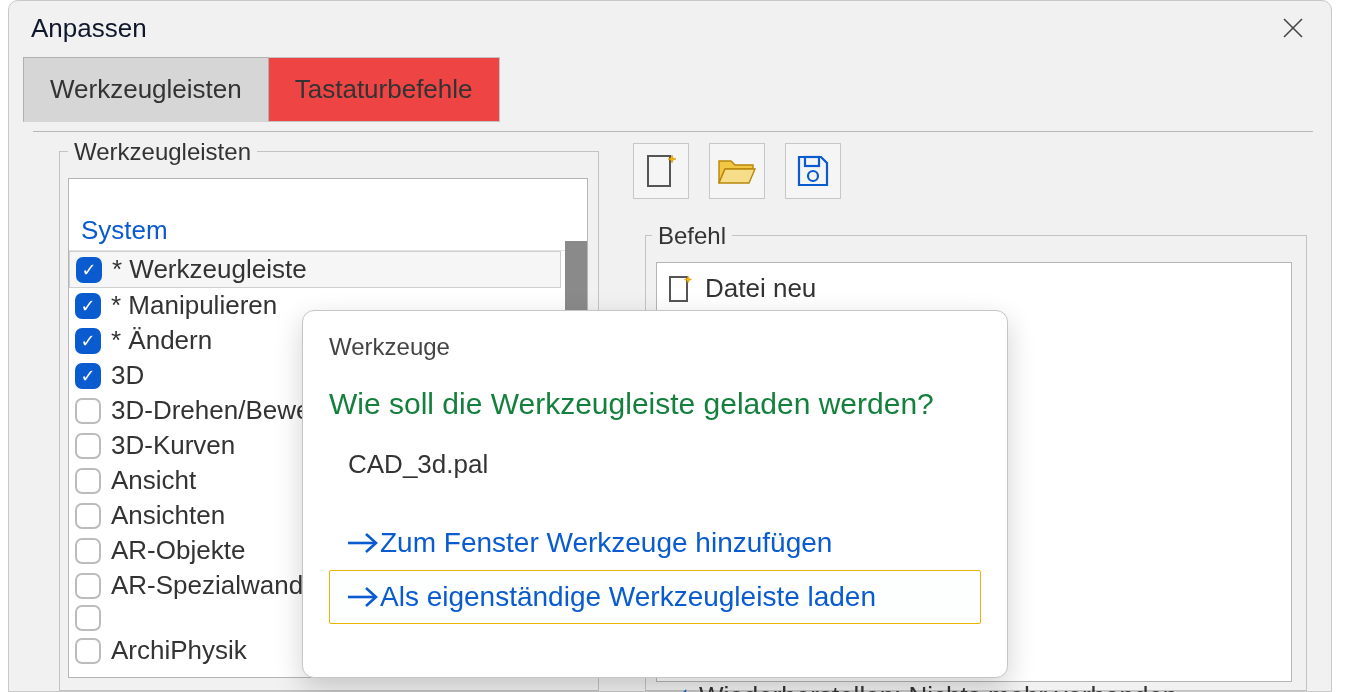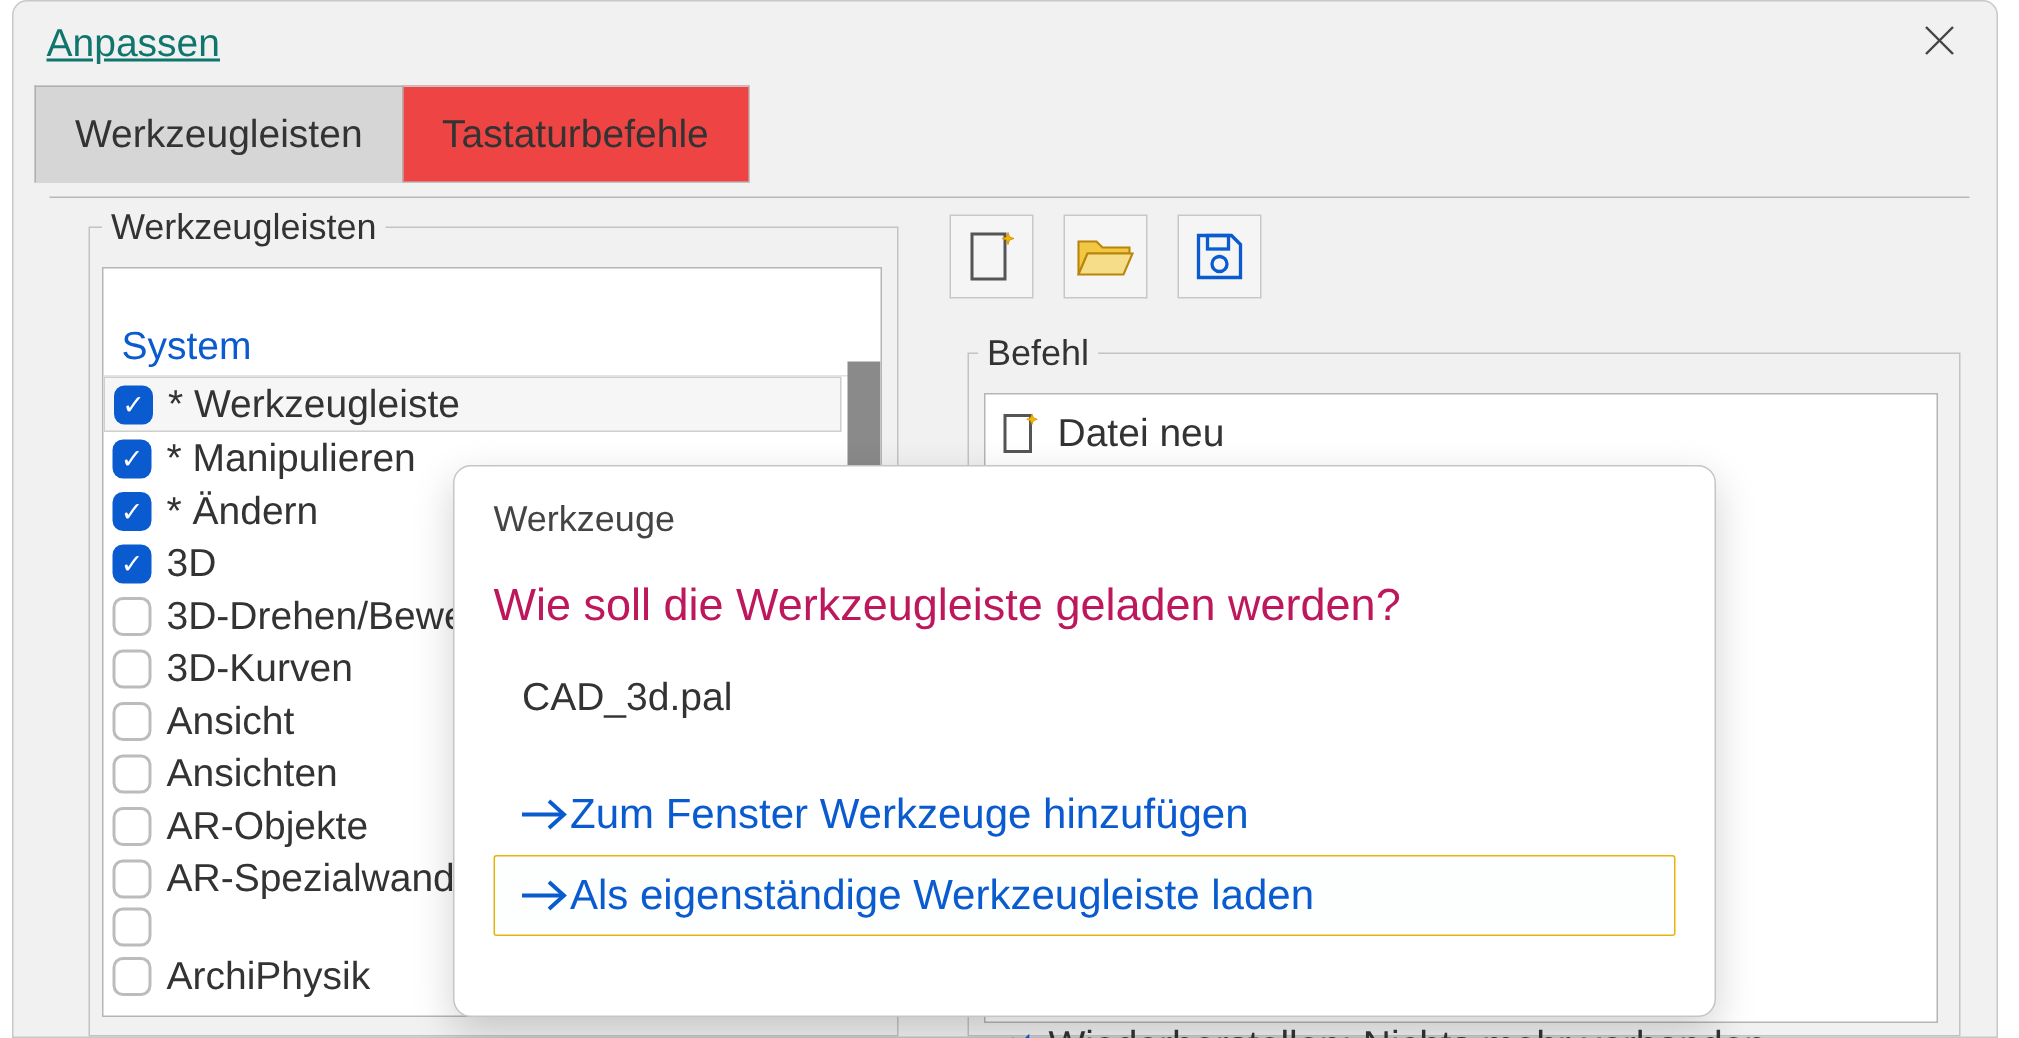--- a/index.html
+++ b/index.html
@@ -27,22 +27,21 @@
 
   .titlebar {
     display: flex;
     justify-content: space-between;
     align-items: flex-start;
     padding: 12px 18px 0 22px;
     height: 56px;
   }
   .title {
     font-size: 26px;
-    color: #0f766e;
-    text-decoration: underline;
+    color: #0f172a;
   }
   .close-btn {
     font-size: 30px;
     color: #555;
     line-height: 1;
     padding: 2px 8px;
     cursor: pointer;
   }
 
   .tab-strip {
@@ -216,36 +215,36 @@
     align-items: center;
     gap: 12px;
     padding: 2px 0;
   }
 
   
   .modal {
     position: absolute;
     left: 302px;
     top: 310px;
-    width: 842px;
+    width: 706px;
     height: 368px;
     background: #fff;
     border: 1px solid #c5c5c5;
     border-radius: 12px;
     box-shadow: 0 10px 28px rgba(0,0,0,0.18);
     padding: 22px 26px;
   }
   .modal-title {
     font-size: 24px;
     color: #444;
     margin-bottom: 26px;
   }
   .modal-heading {
     font-size: 30px;
-    color: #be185d;
+    color: #15803d;
     margin-bottom: 28px;
   }
   .modal-sub {
     font-size: 26px;
     color: #333;
     margin-bottom: 36px;
     margin-left: 19px;
   }
   .cmdlink {
     display: flex;

